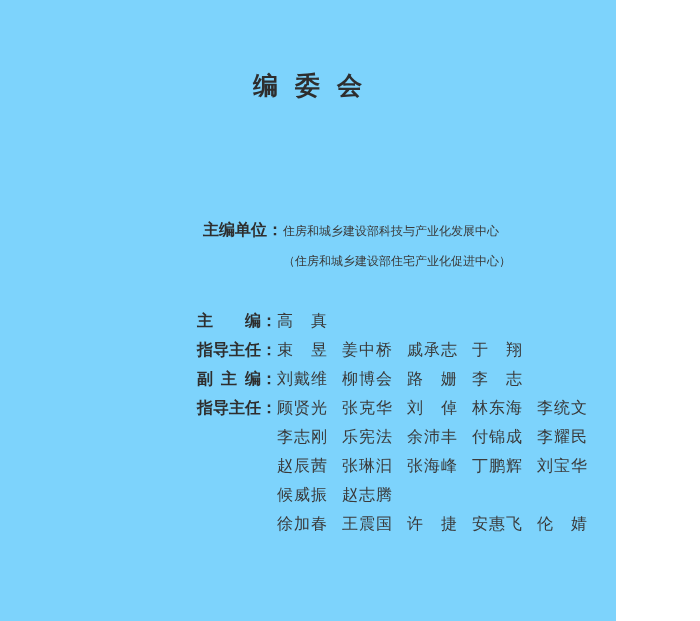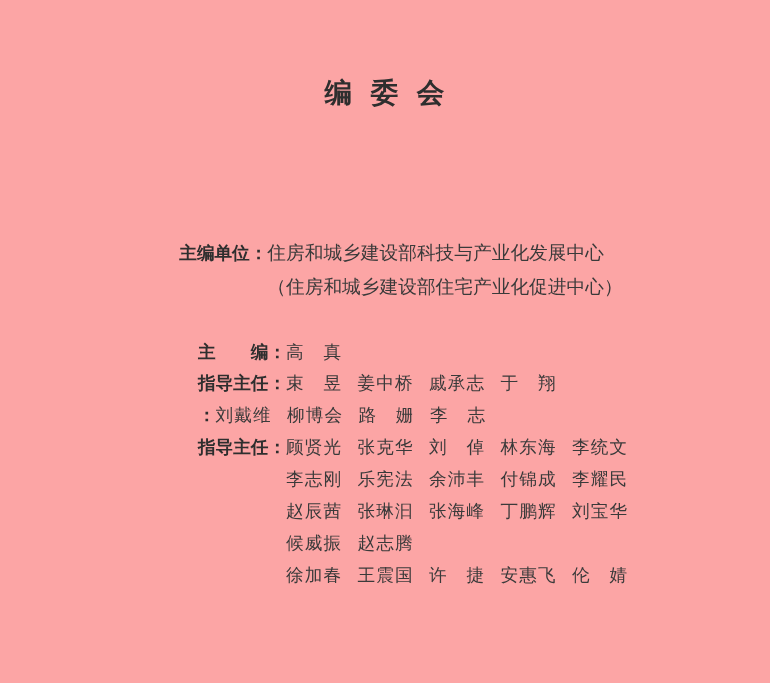--- a/index.html
+++ b/index.html
@@ -2,23 +2,23 @@
 <html><head>
 <meta charset="utf-8">
 <style>
   html, body {
     margin: 0;
     padding: 0;
     background: #ffffff;
   }
   .paper {
     position: relative;
-    width: 700px;
+    width: 616px;
     height: 621px;
-    background: #fca5a5;
+    background: #7dd3fc;
     overflow: hidden;
     font-family: "Liberation Serif", "DejaVu Serif", serif;
     color: #3a3a3a;
   }
   .title {
     position: absolute;
     top: 70px;
     left: 0;
     right: 0;
     text-align: center;
@@ -32,50 +32,51 @@
   }
   .unit-block {
     position: absolute;
     left: 163px;
     top: 215px;
     font-size: 16px;
     line-height: 30px;
   }
   .roles-block {
     position: absolute;
-    left: 180px;
+    left: 157px;
     top: 306px;
     font-size: 16px;
     line-height: 29px;
   }
   .row {
     display: flex;
     align-items: baseline;
     white-space: nowrap;
+    margin-left: 40px;
   }
   .label {
     display: inline-block;
     width: 64px;
     text-align: justify;
     text-align-last: justify;
     font-family: "Liberation Sans", "DejaVu Sans", sans-serif;
     font-weight: bold;
     color: #2e2e2e;
     flex: 0 0 64px;
   }
   .colon {
     display: inline-block;
     width: 16px;
     font-family: "Liberation Sans", "DejaVu Sans", sans-serif;
     font-weight: bold;
     color: #2e2e2e;
     flex: 0 0 16px;
   }
   .unit-text {
-    font-size: 17px;
+    font-size: 12px;
     color: #3a3a3a;
     text-align: right;
   }
   .unit-line2 {
     padding-left: 80px;
     font-family: Liberation Serif, serif;
   }
   .names {
     display: flex;
     gap: 15px;
@@ -121,20 +122,21 @@
       <span class="colon">：</span>
       <span class="names">
         <span class="name">束 昱</span>
         <span class="name">姜中桥</span>
         <span class="name">戚承志</span>
         <span class="name">于 翔</span>
       </span>
     </div>
 
     <div class="row">
+      <span class="label">副 主 编</span>
       <span class="colon">：</span>
       <span class="names">
         <span class="name">刘戴维</span>
         <span class="name">柳博会</span>
         <span class="name">路 姗</span>
         <span class="name">李 志</span>
       </span>
     </div>
 
     <div class="row">

